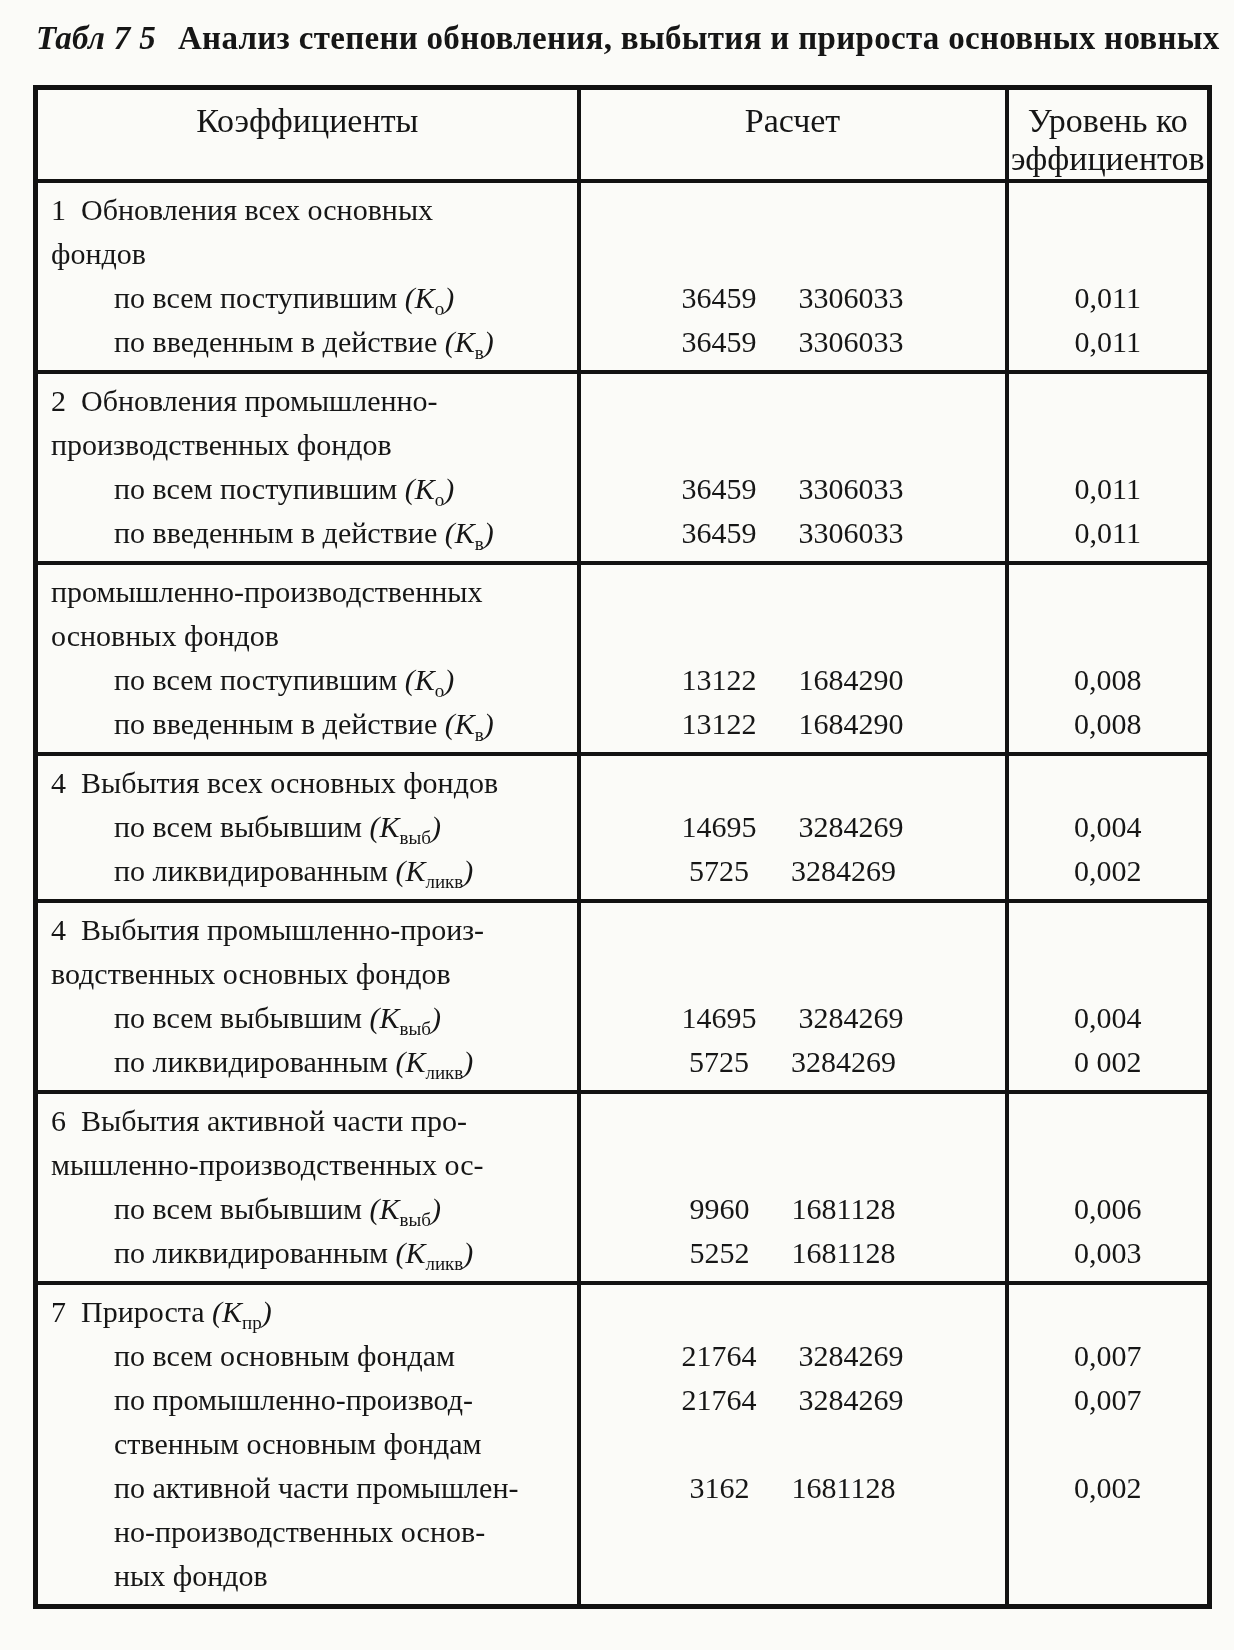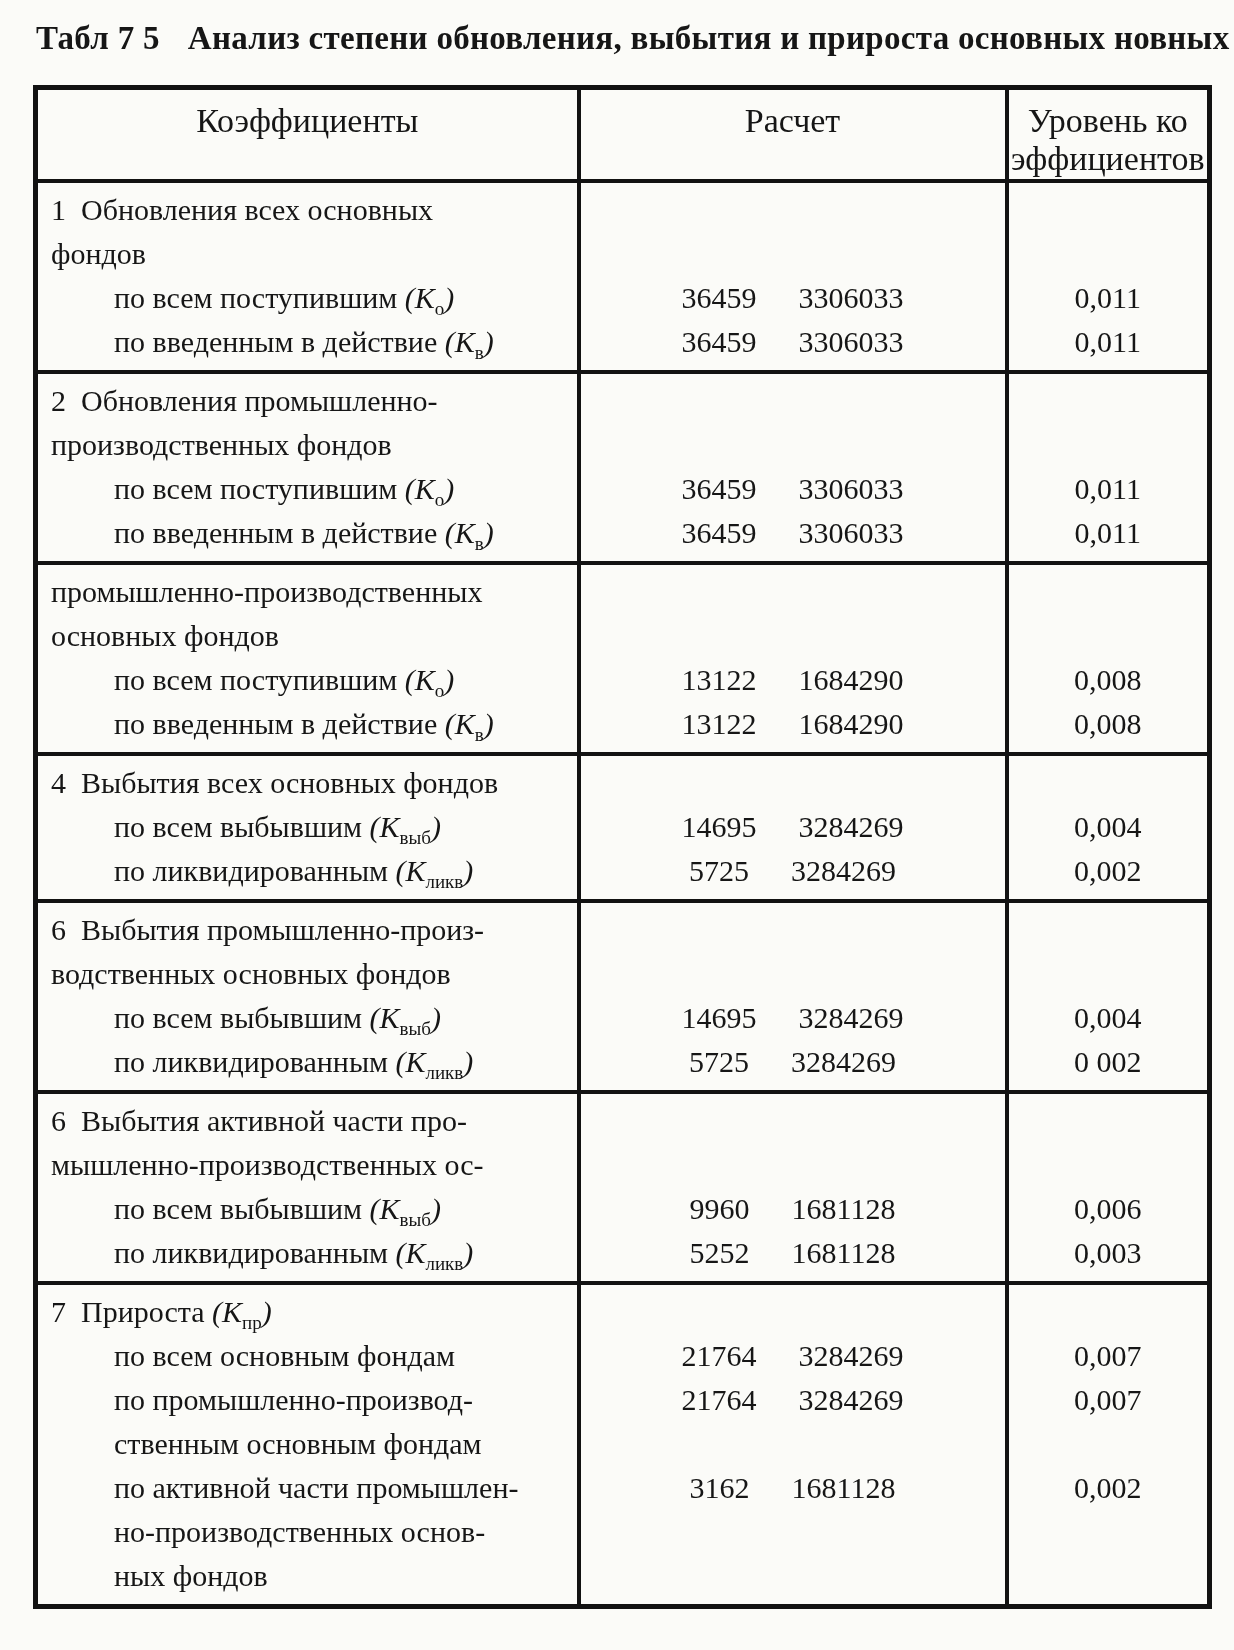--- a/index.html
+++ b/index.html
@@ -21,21 +21,22 @@
     overflow:hidden;
   }
   .doc-title{
     padding:20px 10px 0 36px;
     font-size:33px;
     font-weight:bold;
     letter-spacing:0.3px;
     white-space:nowrap;
   }
   .doc-title .prefix{
-    margin-right:28px;
+    font-style:italic;
+    margin-right:22px;
   }
   table.analysis{
     border-collapse:collapse;
     table-layout:fixed;
     margin:28px 0 0 33px;
     width:1174px;
     background:var(--paper);
   }
   table.analysis, table.analysis td, table.analysis th{
     border:4px solid var(--border);
@@ -180,21 +181,21 @@
           <td class="c3"><span>0,004</span></td>
         </tr>
         <tr>
           <td class="c1 indent"><span>по ликвидированным</span><span class="formula"> (К<sub>ликв</sub>)</span></td>
           <td class="c2"><span class="pair"><span>5725</span><span>3284269</span></span></td>
           <td class="c3"><span>0,002</span></td>
         </tr>
       </tbody>
       <tbody>
         <tr>
-          <td class="c1"><span>6  Выбытия промышленно-произ-</span></td>
+          <td class="c1"><span>4  Выбытия промышленно-произ-</span></td>
           <td class="c2"></td>
           <td class="c3"></td>
         </tr>
         <tr>
           <td class="c1"><span>водственных основных фондов</span></td>
           <td class="c2"></td>
           <td class="c3"></td>
         </tr>
         <tr>
           <td class="c1 indent"><span>по всем выбывшим</span><span class="formula"> (К<sub>выб</sub>)</span></td>

